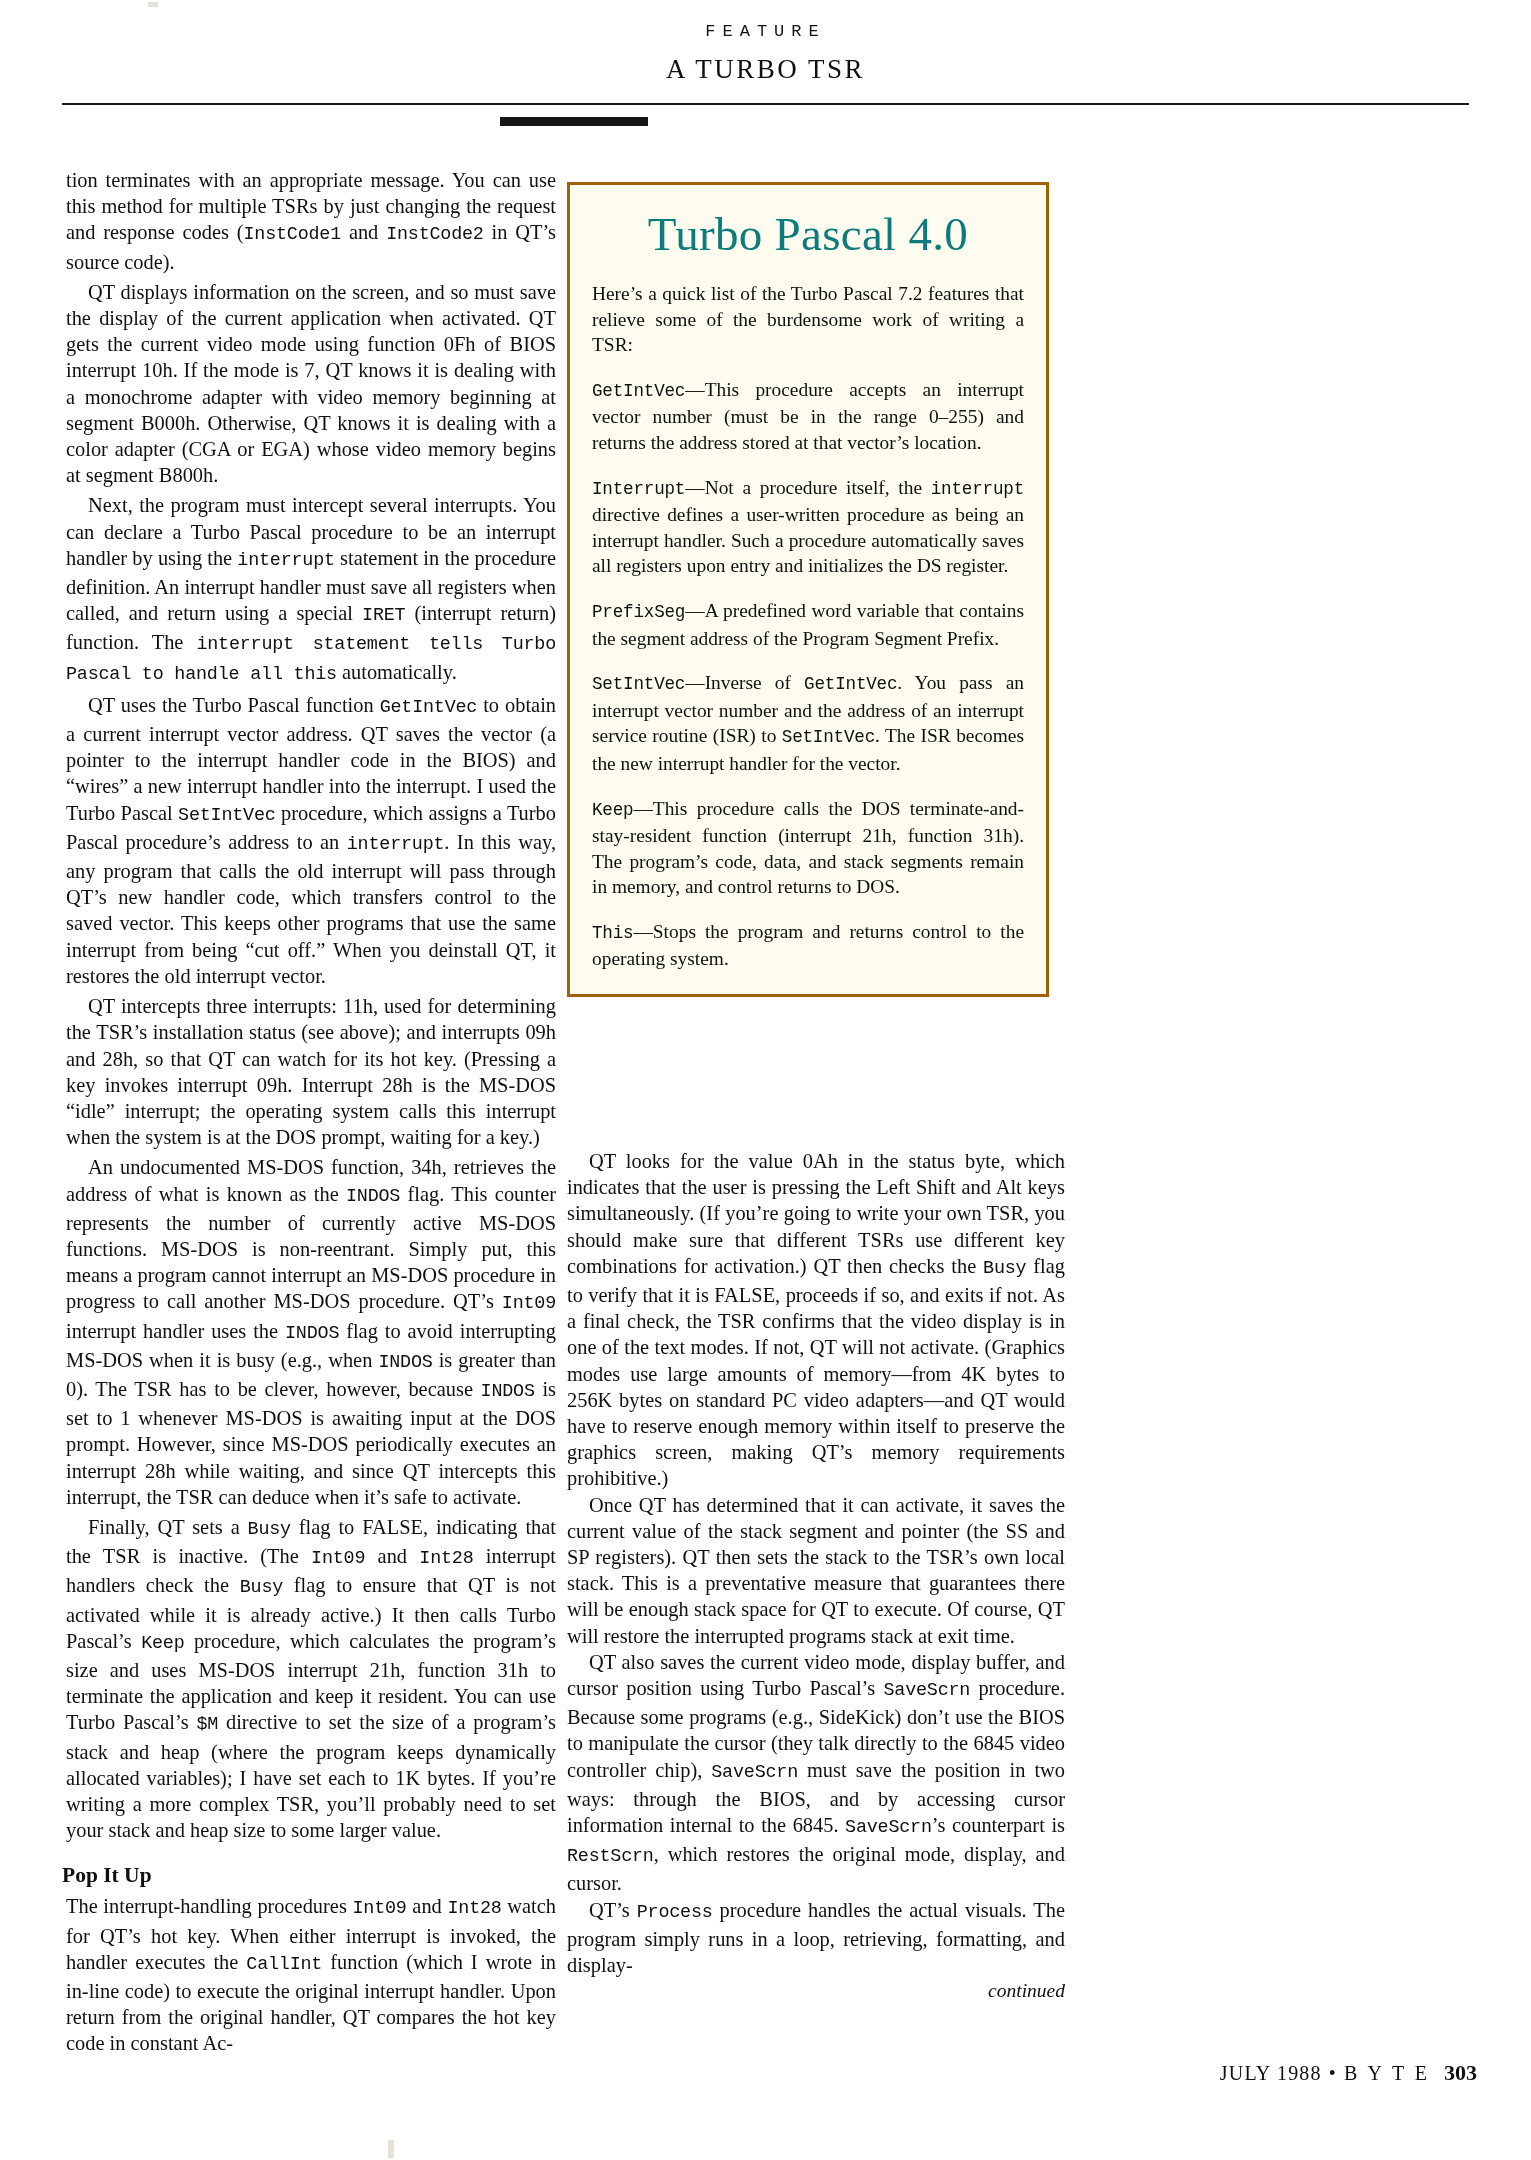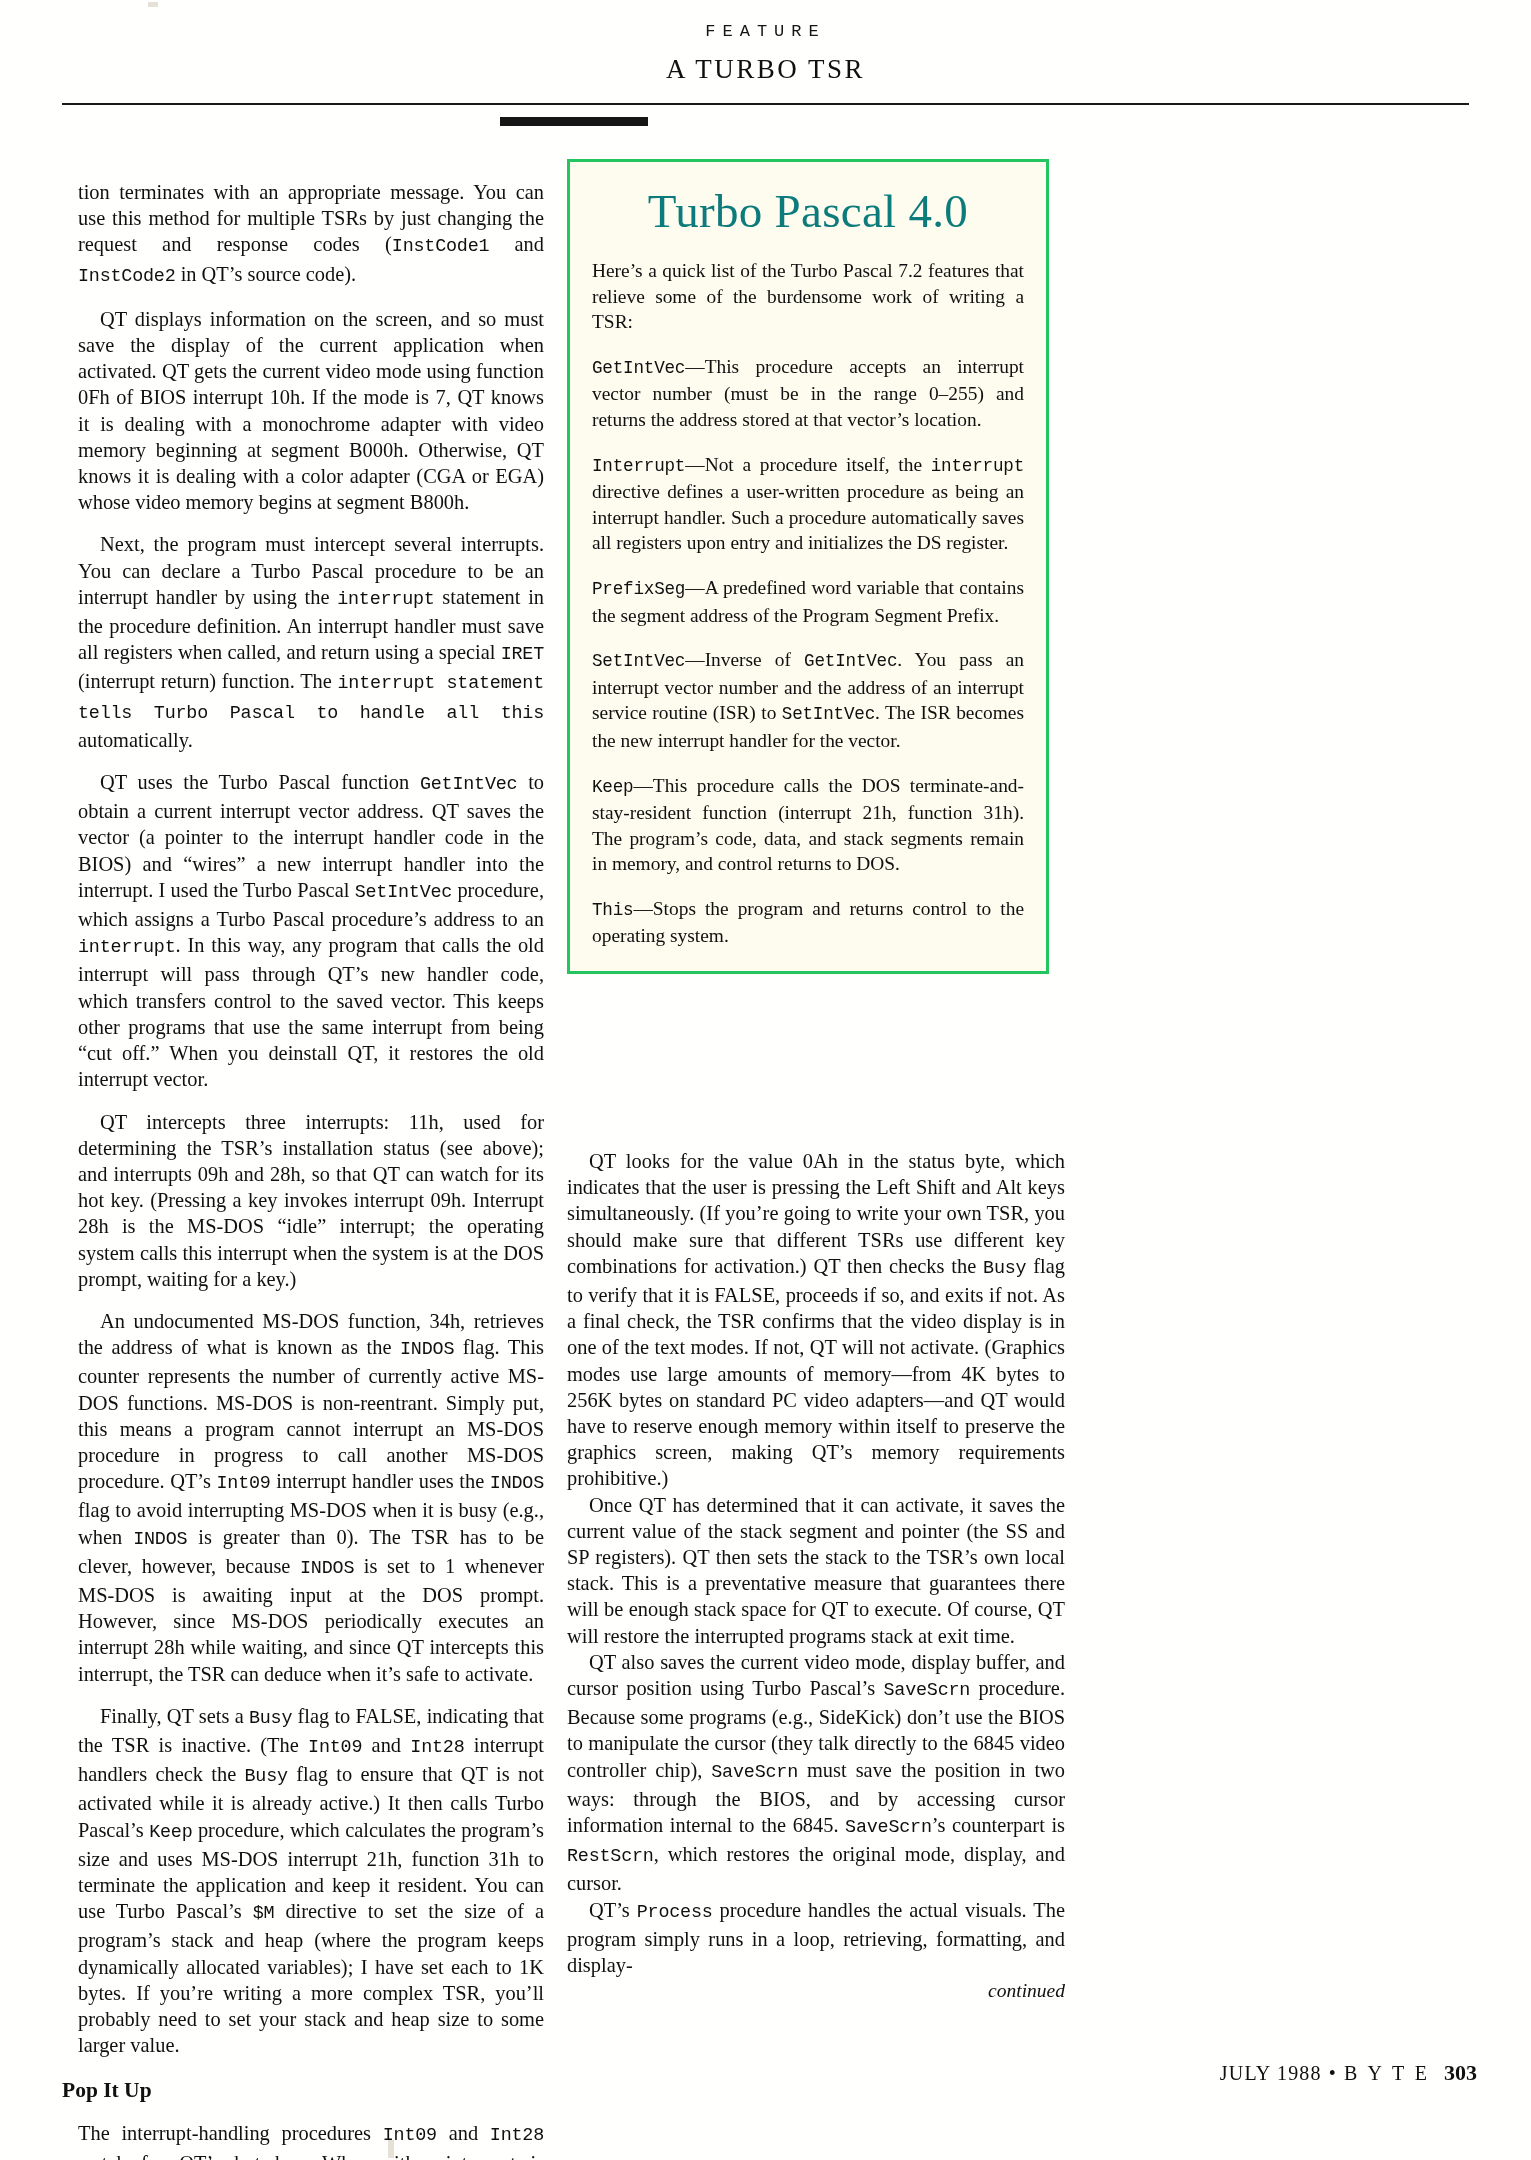--- a/index.html
+++ b/index.html
@@ -68,21 +68,21 @@
     font-size: 20.4px;
     line-height: 26.2px;
     text-align: justify;
     text-justify: inter-word;
     hyphens: manual;
     color: #101010;
   }
   .col-left  { left: 62px; }
 
   .col p {
-    margin: 16px;
+    margin: 4px;
     text-indent: 22px;
   }
   .col p.noindent { text-indent: 0; }
 
   code, .mono {
     font-family: "Liberation Mono", "DejaVu Sans Mono", monospace;
     font-size: 18.4px;
     letter-spacing: -0.2px;
   }
 
@@ -91,24 +91,24 @@
     font-size: 21.5px;
     font-weight: bold;
     text-indent: 0;
     line-height: 28px;
   }
 
   
   .sidebar {
     position: absolute;
     left: 567px;
-    top: 159px;
+    top: 182px;
     width: 482px;
     box-sizing: border-box;
-    border: 3px solid #22c55e;
+    border: 3px solid #a16207;
     background: #fdfcef;
     padding: 0 22px 20px 22px;
   }
   .sidebar-title {
     text-align: center;
     color: #0d7b7b;
     font-size: 47px;
     line-height: 54px;
     margin: 22px 0 20px 0;
     font-family: "Liberation Serif", "DejaVu Serif", serif;

